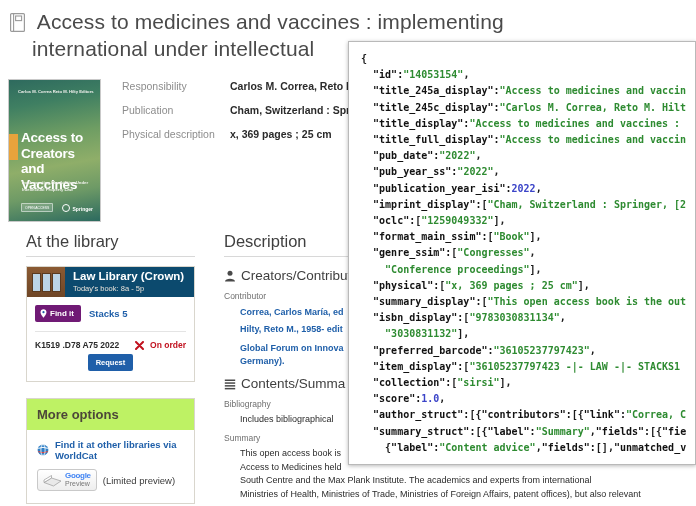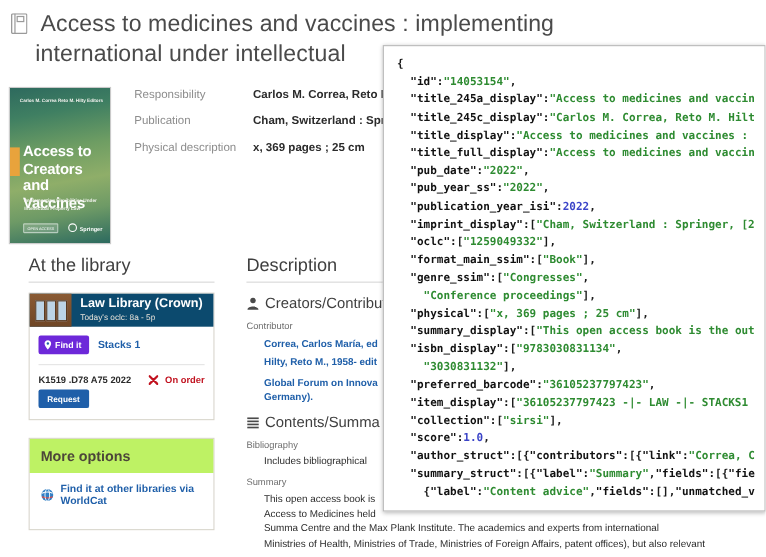--- a/index.html
+++ b/index.html
@@ -181,21 +181,21 @@
   .lib-thumb .p3 { left: 25px; top: 6px; width: 7px; height: 17px; }
   .lib-titles {
     padding: 3px 0 0 8px;
     color: #ffffff;
   }
   .lib-name { font-size: 11.5px; font-weight: 600; line-height: 13px; }
   .lib-hours { font-size: 7.5px; color: #e8e3da; margin-top: 1px; }
   .lib-body { padding: 8px 8px 10px 8px; }
   .findit-row { display: flex; align-items: center; gap: 8px; }
   .findit-btn {
-    background: #6d28d9;
+    background: #701a75;
     color: #ffffff;
     font-size: 8px;
     font-weight: 600;
     padding: 4px 7px 4px 5px;
     border-radius: 2px;
     display: inline-flex;
     align-items: center;
     gap: 3px;
   }
   .pin {
@@ -216,21 +216,21 @@
     font-size: 8.5px;
   }
   .callnum { color: #2b2b2b; font-weight: 600; flex: 1; }
   .status-x {
     color: #c1121f;
     font-weight: 700;
     margin-right: 6px;
     font-size: 9px;
   }
   .status-text { color: #c1121f; font-weight: 600; font-size: 8.5px; }
-  .request-row { display: flex; justify-content: flex-start; margin-top: 4px; }
+  .request-row { display: flex; justify-content: center; margin-top: 4px; }
   .request-btn {
     background: #1f5fa9;
     color: #ffffff;
     font-size: 7.5px;
     font-weight: 600;
     padding: 4px 8px;
     border-radius: 2px;
   }
   .more-card { margin-top: 16px; border: 1px solid #d9d6cd; }
   .more-header {
@@ -386,33 +386,33 @@
 
     <div class="card">
       <div class="lib-header">
         <div class="lib-thumb">
           <span class="pane p1"></span>
             <span class="pane p2"></span>
             <span class="pane p3"></span>
         </div>
         <div class="lib-titles">
           <div class="lib-name">Law Library (Crown)</div>
-          <div class="lib-hours">Today's oclc: 8a - 5p</div>
+          <div class="lib-hours">Today's book: 8a - 5p</div>
         </div>
       </div>
       <div class="lib-body">
         <div class="findit-row">
           <span class="findit-btn">
             <svg class="pin" viewBox="0 0 7 9">
               <path d="M3.5 0.3C1.8 0.3 0.5 1.6 0.5 3.2c0 2.2 3 5.5 3 5.5s3-3.3 3-5.5c0-1.6-1.3-2.9-3-2.9z" fill="#ffffff"></path>
               <circle cx="3.5" cy="3.2" r="1.1" fill="#1f5fa9"></circle>
             </svg>
             <span>Find it</span>
           </span>
-          <span class="stacks-label">Stacks 1</span>
+          <span class="stacks-label">Stacks 5</span>
         </div>
         <div class="callnum-row">
           <span class="callnum">K1519 .D78 A75 2022</span>
           <svg class="status-x" width="9" height="9" viewBox="0 0 9 9">
             <path d="M1 1 L8 8 M8 1 L1 8" stroke="#c1121f" stroke-width="2" stroke-linecap="round"></path>
           </svg>
           <span class="status-text">On order</span>
         </div>
         <div class="request-row">
           <span class="request-btn">Request</span>
@@ -425,20 +425,33 @@
       <div class="more-body">
         <div class="more-link">
           <svg class="wc-icon" viewBox="0 0 12 12">
             <circle cx="6" cy="6" r="5.4" fill="#2f7fc6"></circle>
             <path d="M1.2 4.4 Q6 2.2 10.8 4.4" stroke="#ffffff" stroke-width="1" fill="none"></path>
             <path d="M1.2 7.6 Q6 9.8 10.8 7.6" stroke="#e8453c" stroke-width="1" fill="none"></path>
             <ellipse cx="6" cy="6" rx="2.1" ry="5.4" fill="none" stroke="#ffffff" stroke-width="0.8"></ellipse>
           </svg>
           <span>Find it at other libraries via WorldCat</span>
         </div>
+        <div style="display:flex;align-items:center;">
+          <span class="gpreview">
+            <svg class="gbook" viewBox="0 0 19 13">
+              <path d="M1 8.5 L8.5 4 L18 7 L10.5 12 Z" fill="#e9e9e9" stroke="#9a9a9a" stroke-width="0.7"></path>
+              <path d="M1 8.5 L8.5 4 L8.5 1.5 L1 6 Z" fill="#ffffff" stroke="#9a9a9a" stroke-width="0.7"></path>
+            </svg>
+            <span class="gtext">
+              <span class="g1">Google</span><br>
+              <span class="g2">Preview</span>
+            </span>
+          </span>
+          <span class="limited">(Limited preview)</span>
+        </div>
       </div>
     </div>
   </div>
 
   <div class="mid-col">
     <div class="sec-heading" style="width:148px">Description</div>
 
     <div class="sub-heading">
       <svg class="sub-icon" viewBox="0 0 12 12">
         <circle cx="6" cy="3.2" r="2.5" fill="#4a4a4a"></circle>
@@ -460,21 +473,21 @@
         <rect x="0.8" y="9.9" width="10.4" height="1.5" fill="#4a4a4a"></rect>
       </svg>
       <span>Contents/Summa</span>
     </div>
     <div class="field-label">Bibliography</div>
     <div class="field-text">Includes bibliographical</div>
     <div class="field-label">Summary</div>
     <div class="summary-body">
       <div>This open access book is</div>
       <div>Access to Medicines held</div>
-      <div>Summa Centre and the Max Plank Institute. The academics and experts from international</div>
+      <div>South Centre and the Max Plank Institute. The academics and experts from international</div>
       <div>Ministries of Health, Ministries of Trade, Ministries of Foreign Affairs, patent offices), but also relevant</div>
     </div>
   </div>
 
   <div class="json-panel">
     <div class="json-inner" id="json-inner"><div class="json-line"><span class="p">{</span></div><div class="json-line"><span class="p">  </span><span class="k">"id"</span><span class="p">:</span><span class="s">"14053154"</span><span class="p">,</span></div><div class="json-line"><span class="p">  </span><span class="k">"title_245a_display"</span><span class="p">:</span><span class="s">"Access to medicines and vaccin</span></div><div class="json-line"><span class="p">  </span><span class="k">"title_245c_display"</span><span class="p">:</span><span class="s">"Carlos M. Correa, Reto M. Hilt</span></div><div class="json-line"><span class="p">  </span><span class="k">"title_display"</span><span class="p">:</span><span class="s">"Access to medicines and vaccines : </span></div><div class="json-line"><span class="p">  </span><span class="k">"title_full_display"</span><span class="p">:</span><span class="s">"Access to medicines and vaccin</span></div><div class="json-line"><span class="p">  </span><span class="k">"pub_date"</span><span class="p">:</span><span class="s">"2022"</span><span class="p">,</span></div><div class="json-line"><span class="p">  </span><span class="k">"pub_year_ss"</span><span class="p">:</span><span class="s">"2022"</span><span class="p">,</span></div><div class="json-line"><span class="p">  </span><span class="k">"publication_year_isi"</span><span class="p">:</span><span class="n">2022</span><span class="p">,</span></div><div class="json-line"><span class="p">  </span><span class="k">"imprint_display"</span><span class="p">:[</span><span class="s">"Cham, Switzerland : Springer, [2</span></div><div class="json-line"><span class="p">  </span><span class="k">"oclc"</span><span class="p">:[</span><span class="s">"1259049332"</span><span class="p">],</span></div><div class="json-line"><span class="p">  </span><span class="k">"format_main_ssim"</span><span class="p">:[</span><span class="s">"Book"</span><span class="p">],</span></div><div class="json-line"><span class="p">  </span><span class="k">"genre_ssim"</span><span class="p">:[</span><span class="s">"Congresses"</span><span class="p">,</span></div><div class="json-line"><span class="p">    </span><span class="s">"Conference proceedings"</span><span class="p">],</span></div><div class="json-line"><span class="p">  </span><span class="k">"physical"</span><span class="p">:[</span><span class="s">"x, 369 pages ; 25 cm"</span><span class="p">],</span></div><div class="json-line"><span class="p">  </span><span class="k">"summary_display"</span><span class="p">:[</span><span class="s">"This open access book is the out</span></div><div class="json-line"><span class="p">  </span><span class="k">"isbn_display"</span><span class="p">:[</span><span class="s">"9783030831134"</span><span class="p">,</span></div><div class="json-line"><span class="p">    </span><span class="s">"3030831132"</span><span class="p">],</span></div><div class="json-line"><span class="p">  </span><span class="k">"preferred_barcode"</span><span class="p">:</span><span class="s">"36105237797423"</span><span class="p">,</span></div><div class="json-line"><span class="p">  </span><span class="k">"item_display"</span><span class="p">:[</span><span class="s">"36105237797423 -|- LAW -|- STACKS1</span></div><div class="json-line"><span class="p">  </span><span class="k">"collection"</span><span class="p">:[</span><span class="s">"sirsi"</span><span class="p">],</span></div><div class="json-line"><span class="p">  </span><span class="k">"score"</span><span class="p">:</span><span class="n">1.0</span><span class="p">,</span></div><div class="json-line"><span class="p">  </span><span class="k">"author_struct"</span><span class="p">:[{</span><span class="k">"contributors"</span><span class="p">:[{</span><span class="k">"link"</span><span class="p">:</span><span class="s">"Correa, C</span></div><div class="json-line"><span class="p">  </span><span class="k">"summary_struct"</span><span class="p">:[{</span><span class="k">"label"</span><span class="p">:</span><span class="s">"Summary"</span><span class="p">,</span><span class="k">"fields"</span><span class="p">:[{</span><span class="k">"fie</span></div><div class="json-line"><span class="p">    {</span><span class="k">"label"</span><span class="p">:</span><span class="s">"Content advice"</span><span class="p">,</span><span class="k">"fields"</span><span class="p">:[],</span><span class="k">"unmatched_v</span></div></div>
   </div>
 
 </div>
 

